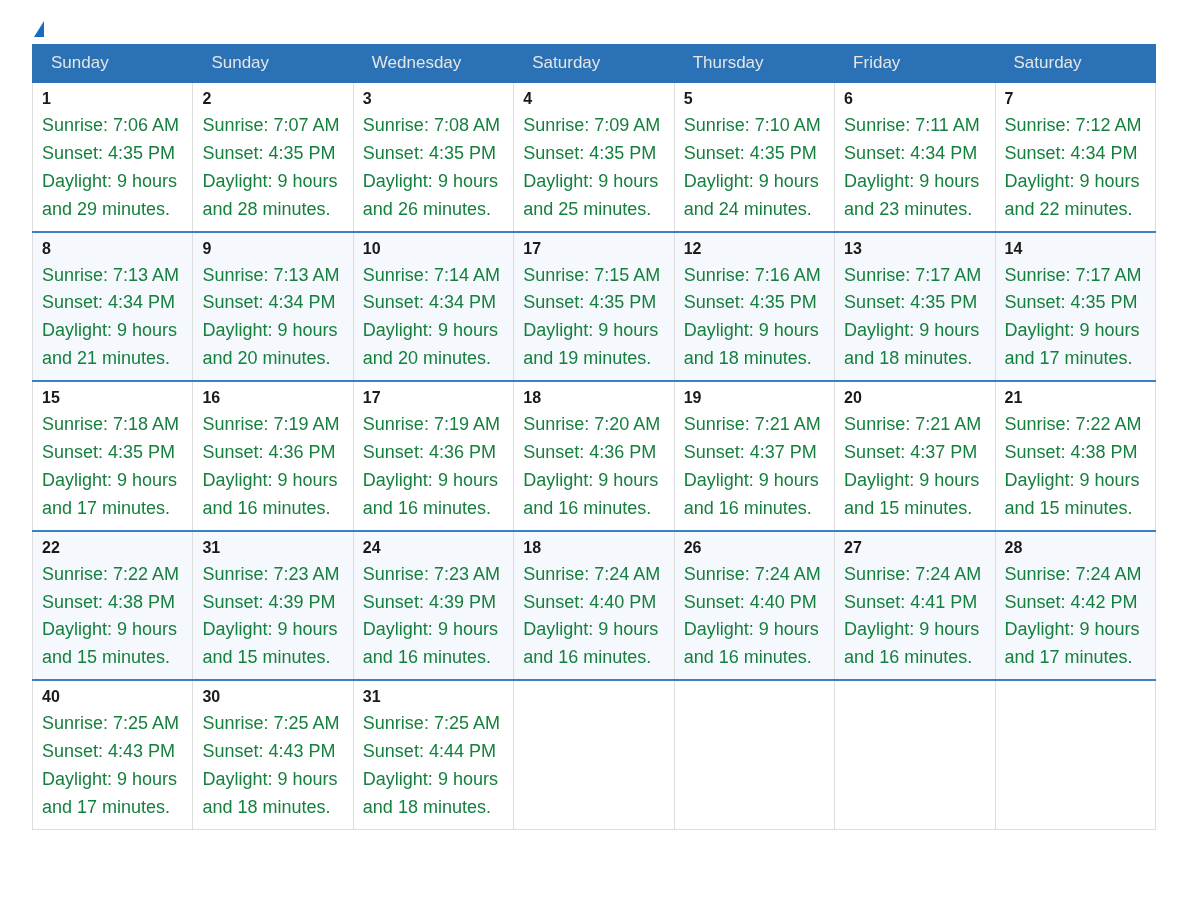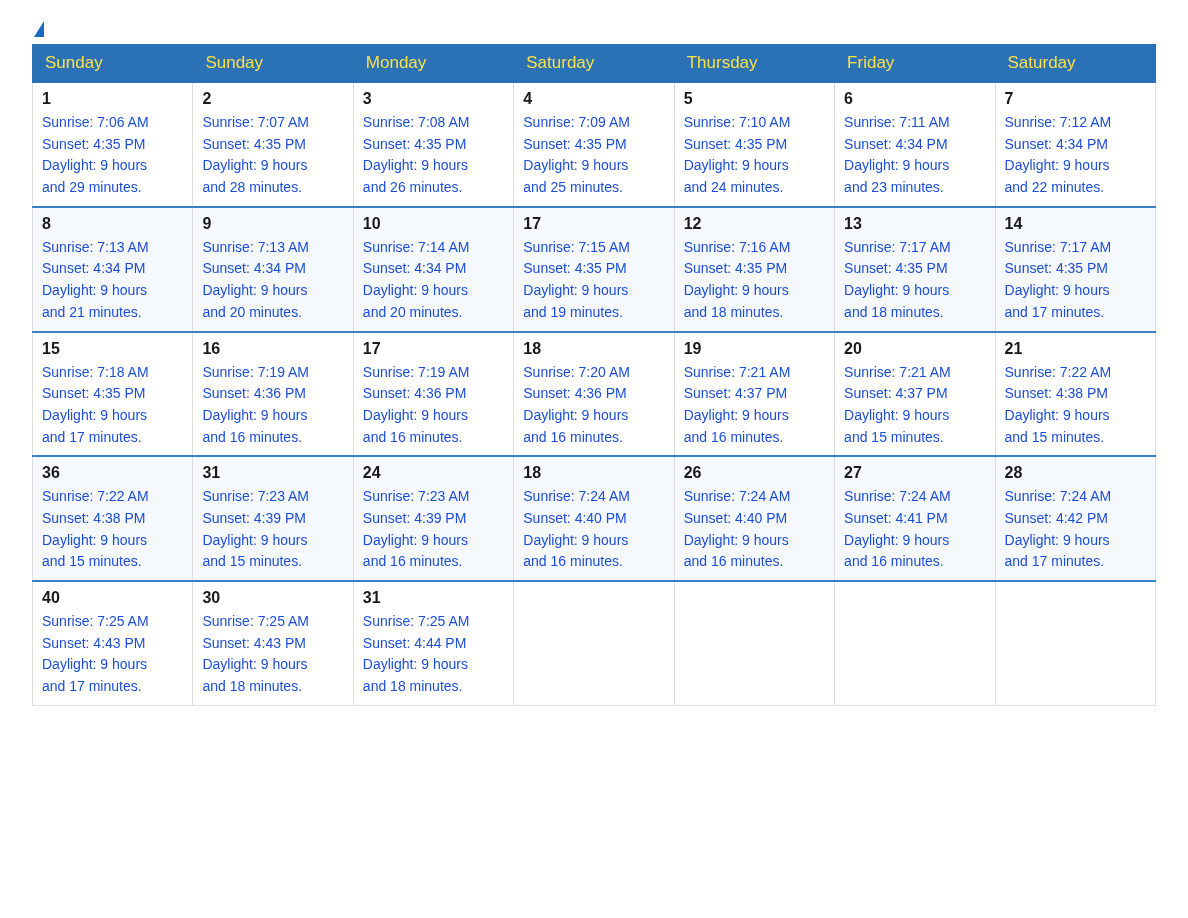--- a/index.html
+++ b/index.html
@@ -58,24 +58,24 @@
       color: #444;
       font-weight: normal;
     }
     .calendar-table {
       width: 100%;
       border-collapse: collapse;
       margin-top: 12px;
     }
     .calendar-table th {
       background-color: #2a72b5;
-      color: #fde047;
+      color: #e5e5e5;
       font-size: 17px;
       font-weight: normal;
-      padding: 8px 12px;
+      padding: 8px 18px;
       border: 1px solid #2a72b5;
       text-align: left;
     }
     .calendar-table td {
       vertical-align: top;
       border: 1px solid #ccc;
       padding: 7px 9px;
       width: calc(100% / 7);
       min-height: 100px;
       background: #fff;
@@ -83,22 +83,22 @@
     .calendar-table tr:nth-child(even) td {
       background-color: #f5f8fc;
     }
     .day-number {
       font-size: 16px;
       font-weight: bold;
       color: #1a1a1a;
       margin-bottom: 4px;
     }
     .day-info {
-      font-size: 14px;
-      color: #1d4ed8;
+      font-size: 18px;
+      color: #15803d;
       line-height: 1.55;
     }
     .empty-cell {
       background: #fff !important;
     }
     
     .calendar-table tbody tr td {
       border-top: 2px solid #2a72b5;
       border-bottom: 1px solid #ddd;
       border-left: 1px solid #ddd;
@@ -123,21 +123,21 @@
     <div class="month-title"></div>
     <div class="location-title"></div>
   </div>
 </div>
 
 <table class="calendar-table">
   <thead>
     <tr>
       <th>Sunday</th>
       <th>Sunday</th>
-      <th>Monday</th>
+      <th>Wednesday</th>
       <th>Saturday</th>
       <th>Thursday</th>
       <th>Friday</th>
       <th>Saturday</th>
     </tr>
   </thead>
   <tbody id="calendar-body">
   <tr>
         <td>
       <div class="day-number">1</div>
@@ -223,21 +223,21 @@
       <div class="day-number">20</div>
       <div class="day-info">Sunrise: 7:21 AM<br>Sunset: 4:37 PM<br>Daylight: 9 hours<br>and 15 minutes.</div>
     </td>
         <td>
       <div class="day-number">21</div>
       <div class="day-info">Sunrise: 7:22 AM<br>Sunset: 4:38 PM<br>Daylight: 9 hours<br>and 15 minutes.</div>
     </td>
       </tr>
       <tr>
         <td>
-      <div class="day-number">36</div>
+      <div class="day-number">22</div>
       <div class="day-info">Sunrise: 7:22 AM<br>Sunset: 4:38 PM<br>Daylight: 9 hours<br>and 15 minutes.</div>
     </td>
         <td>
       <div class="day-number">31</div>
       <div class="day-info">Sunrise: 7:23 AM<br>Sunset: 4:39 PM<br>Daylight: 9 hours<br>and 15 minutes.</div>
     </td>
         <td>
       <div class="day-number">24</div>
       <div class="day-info">Sunrise: 7:23 AM<br>Sunset: 4:39 PM<br>Daylight: 9 hours<br>and 16 minutes.</div>
     </td>

